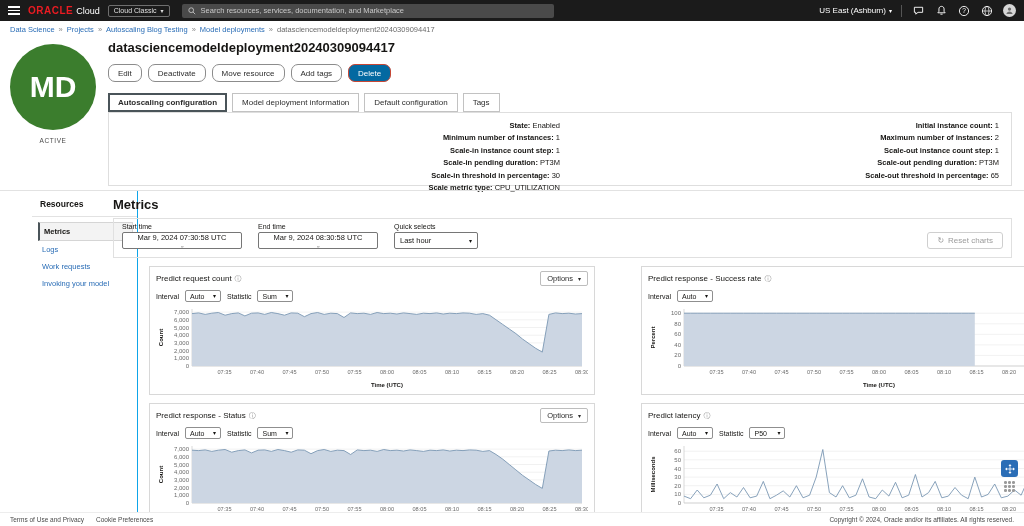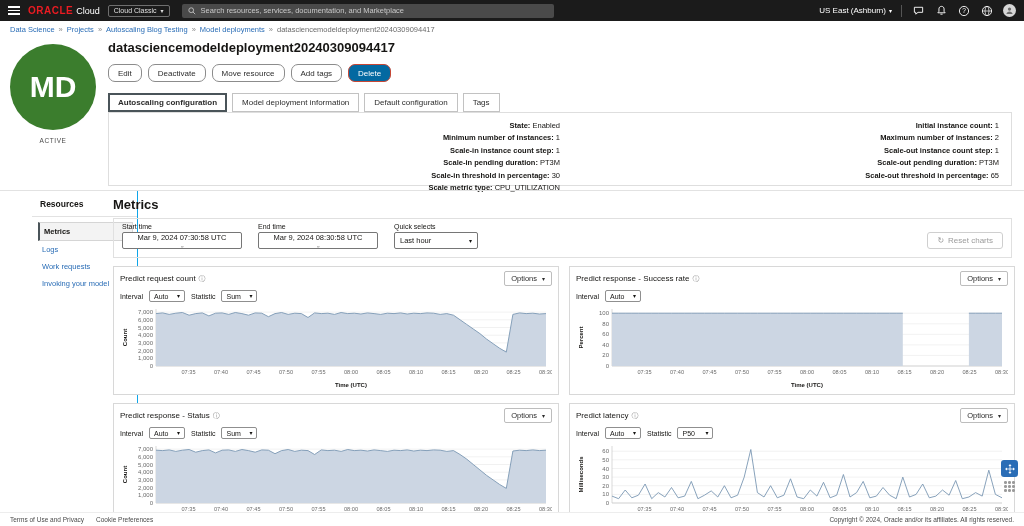--- a/index.html
+++ b/index.html
@@ -61,21 +61,21 @@
   
   .metrics{position:absolute;top:191px;left:107px;right:0;bottom:14px;padding:6px 12px 0 6px;overflow:hidden;}
   .metrics-title{font-size:13px;font-weight:bold;}
   .controls-panel{margin-top:6px;border:1px solid #e0e0e0;padding:4px 8px 8px 8px;display:flex;gap:16px;align-items:flex-end;}
   .field label{display:block;font-size:7px;color:#161513;margin-bottom:2px;}
   .input{width:120px;height:17px;border:1px solid #767676;border-radius:2px;display:flex;align-items:center;padding:0 5px;font-size:7.5px;gap:4px;justify-content:space-between;cursor:text;background:#fff;flex-direction:column;}
   .select{min-width:84px;height:17px;border:1px solid #767676;border-radius:2px;display:flex;align-items:center;justify-content:space-between;padding:0 5px;font-size:7.5px;cursor:pointer;background:#fff;}
   .reset-btn{margin-left:auto;border:1px solid #cfcfcf;color:#9b9b9b;border-radius:3px;font-size:8px;padding:3px 9px;display:flex;gap:4px;align-items:center;background:#fff;cursor:pointer;white-space:nowrap;}
 
   .charts{margin-top:8px;display:grid;grid-template-columns:1fr 1fr;gap:8px 10px;}
-  .chart-card{border:1px solid #d8d8d8;background:#fff;padding:4px 6px 2px 6px;}
+  .chart-card{border:1px solid #d8d8d8;background:#fff;padding:4px 6px 2px 6px;margin-left:36px;}
   .chart-head{display:flex;align-items:center;}
   .chart-title{font-size:8px;color:#161513;white-space:nowrap;}
   .info-i{color:#8b8b8b;font-size:7px;margin-left:3px;}
   .options-btn{margin-left:auto;border:1px solid #bdbdbd;border-radius:2px;font-size:7.5px;padding:2px 6px;background:#fff;color:#2c2c2c;display:flex;gap:5px;align-items:center;cursor:pointer;white-space:nowrap;}
   .chart-controls{display:flex;gap:6px;align-items:center;margin-top:4px;font-size:7px;color:#161513;}
   .mini-select{border:1px solid #8f8f8f;border-radius:2px;padding:1.5px 4px;font-size:7px;display:flex;gap:7px;align-items:center;min-width:36px;justify-content:space-between;cursor:pointer;background:#fff;}
   .chart-plot{margin-top:2px;}
 
   
   .footer{position:absolute;bottom:0;left:0;right:0;height:14px;background:#fff;border-top:1px solid #ededed;display:flex;align-items:center;padding:0 10px;font-size:6.5px;color:#4a4a4a;gap:12px;z-index:28;}

